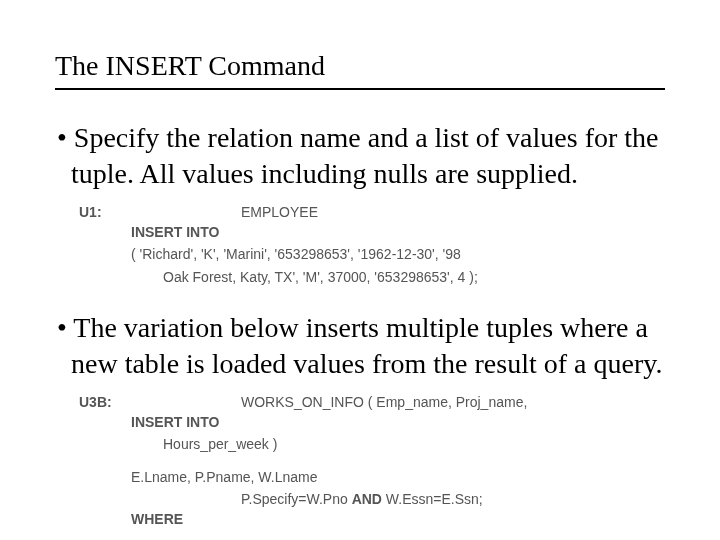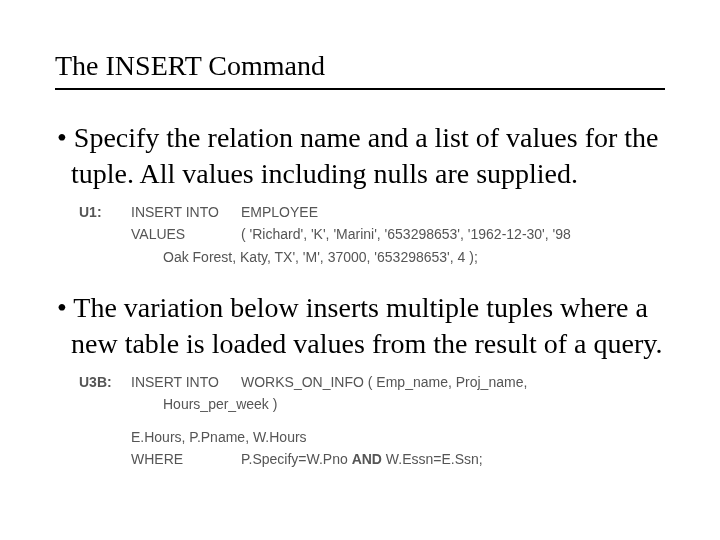--- a/index.html
+++ b/index.html
@@ -45,22 +45,23 @@
   .code-row {
     display: flex;
   }
   .c-label {
     width: 52px;
     font-weight: bold;
     flex: 0 0 auto;
   }
   .c-kw {
     width: 110px;
-    font-weight: normal;
+    font-weight: bold;
     flex: 0 0 auto;
+    margin-top: 20px;
   }
   .c-body {
     flex: 1 1 auto;
   }
   .indent-body {
     margin-left: 84px;
   }
   .bold { font-weight: bold; }
 </style>
 </head>
@@ -74,38 +75,37 @@
   <p class="bullet">Specify the relation name and a list of values for the tuple. All values including nulls are supplied.</p>
 
   <div class="code-block">
     <div class="code-row">
       <span class="c-label">U1:</span>
       <span class="c-kw">INSERT INTO</span>
       <span class="c-body">EMPLOYEE</span>
     </div>
     <div class="code-row">
       <span class="c-label"></span>
-      <span class="c-kw">VALUES</span>
       <span class="c-body">( 'Richard', 'K', 'Marini', '653298653', '1962-12-30', '98</span>
     </div>
     <div class="indent-body">Oak Forest, Katy, TX', 'M', 37000, '653298653', 4 );</div>
   </div>
 
   <p class="bullet">The variation below inserts multiple tuples where a new table is loaded values from the result of a query.</p>
 
   <div class="code-block">
     <div class="code-row">
       <span class="c-label">U3B:</span>
       <span class="c-kw">INSERT INTO</span>
       <span class="c-body">WORKS_ON_INFO ( Emp_name, Proj_name,</span>
     </div>
     <div class="indent-body">Hours_per_week )</div>
     <div class="code-row" style="margin-top:10px">
       <span class="c-label"></span>
-      <span class="c-body">E.Hours, P.Pname, W.Hours</span>
+      <span class="c-body">E.Lname, P.Pname, W.Lname</span>
     </div>
     <div class="code-row">
       <span class="c-label"></span>
     </div>
     <div class="code-row">
       <span class="c-label"></span>
       <span class="c-kw">WHERE</span>
       <span class="c-body">
         <span>P.Specify=W.Pno </span><span class="bold">AND</span><span> W.Essn=E.Ssn;</span>
       </span>

